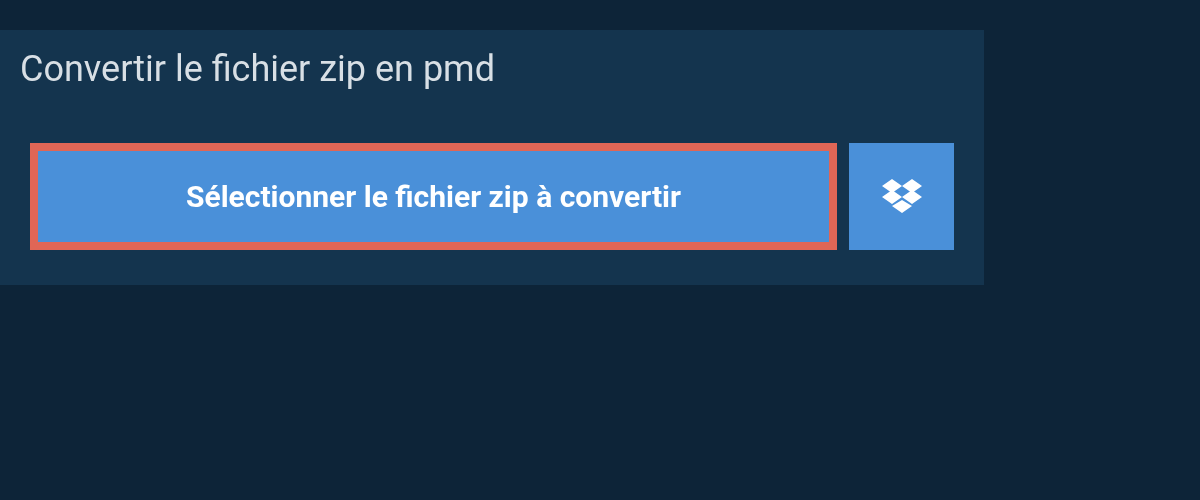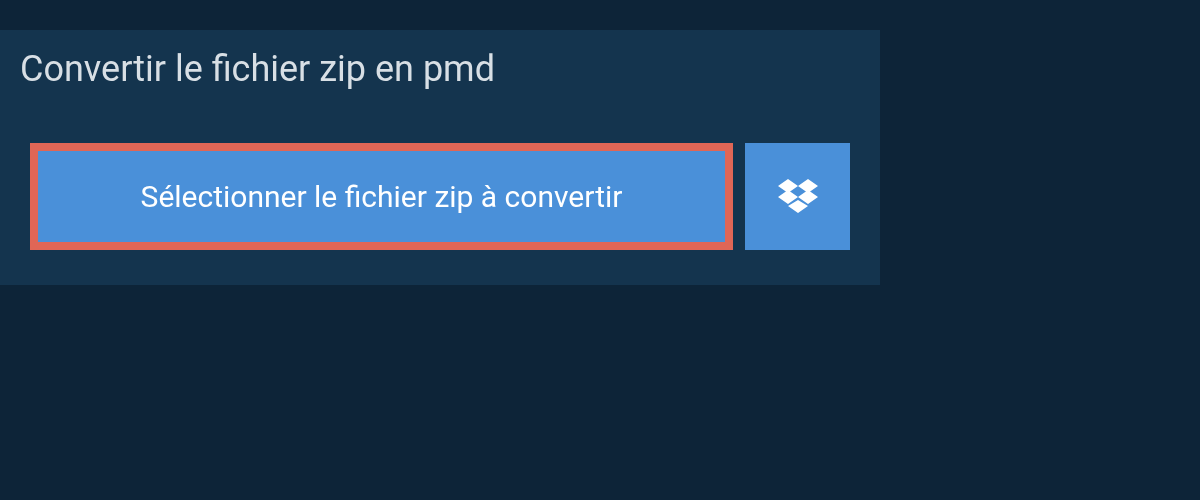--- a/index.html
+++ b/index.html
@@ -10,21 +10,21 @@
     body {
       width: 1200px;
       height: 500px;
       background-color: #0d2438;
       font-family: -apple-system, BlinkMacSystemFont, "Segoe UI", Roboto, Helvetica, Arial, sans-serif;
       overflow: hidden;
     }
     .panel {
       background-color: #14344e;
       margin: 30px 0 0 0;
-      width: 880px;
+      width: 984px;
       padding-bottom: 35px;
     }
     .title-tab {
       display: inline-block;
       background-color: #14344e;
       padding: 18px 30px 18px 20px;
       color: #d8dfe5;
       font-size: 36px;
       font-weight: 400;
     }
@@ -33,21 +33,21 @@
       gap: 12px;
       padding: 35px 30px 0 30px;
       align-items: stretch;
     }
     .select-button {
       flex: 1;
       background-color: #4a90d9;
       border: 8px solid #e06656;
       color: #ffffff;
       font-size: 30px;
-      font-weight: 400;
+      font-weight: 700;
       padding: 28px 20px;
       text-align: center;
       cursor: pointer;
       display: flex;
       align-items: flex-end;
       justify-content: center;
     }
     .dropbox-button {
       width: 105px;
       background-color: #4a90d9;

